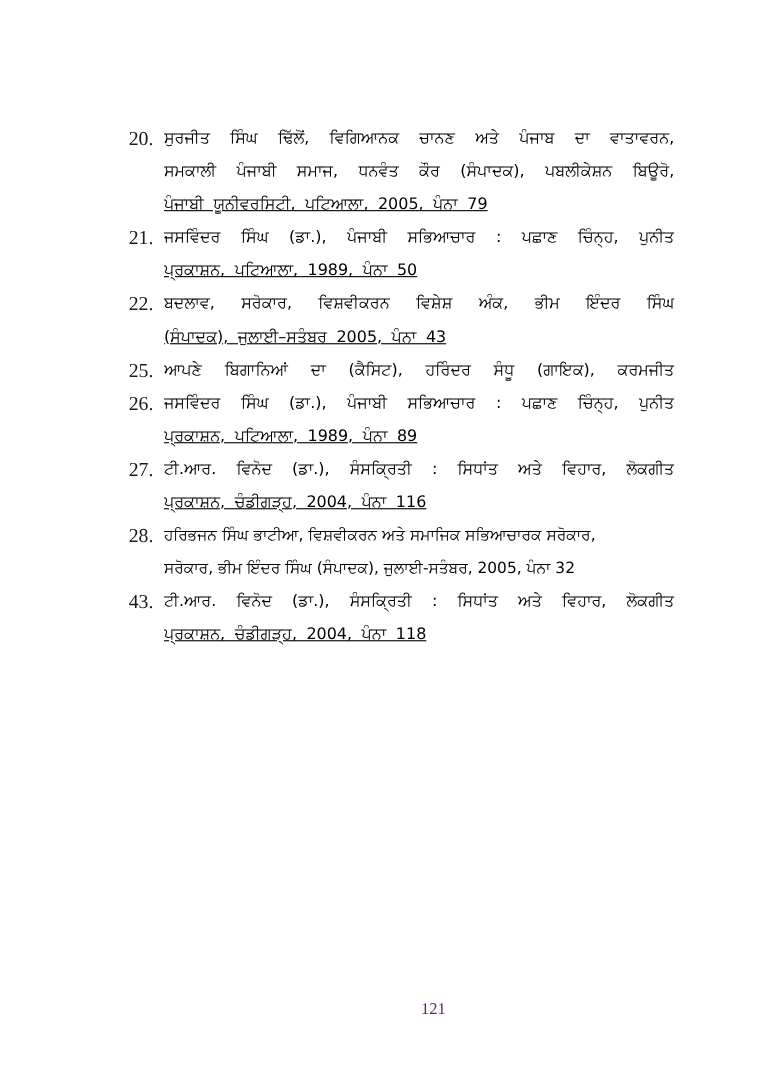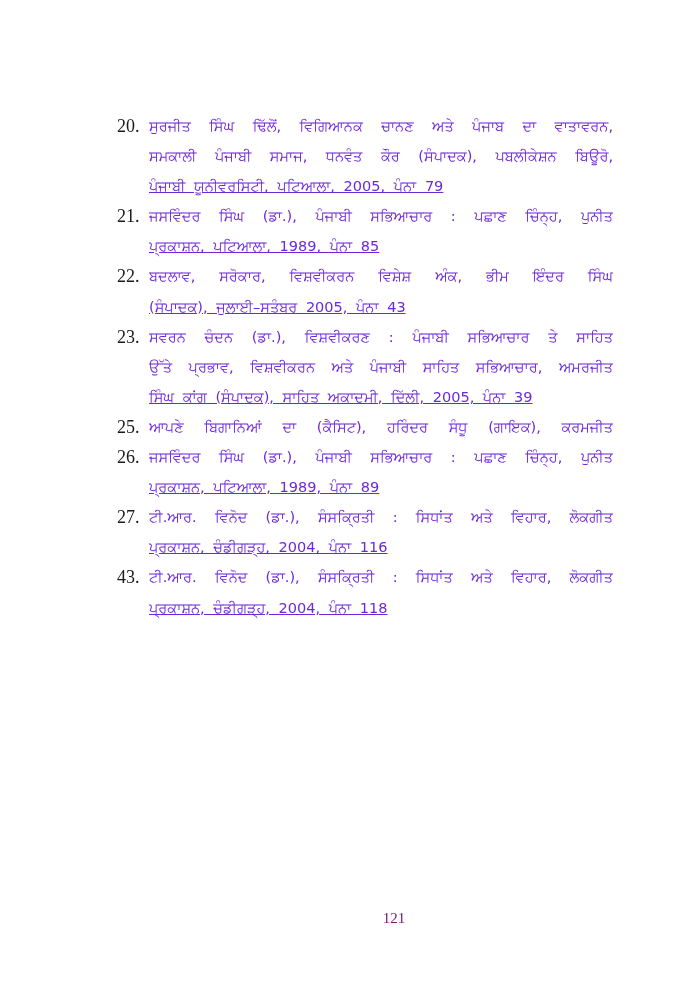--- a/index.html
+++ b/index.html
@@ -40,21 +40,21 @@
       font-family: "Liberation Serif", "DejaVu Serif", serif;
       font-size: 18px;
       color: #1a1a1a;
     }
     .line {
       display: block;
       height: 30.1px;
       line-height: 30.1px;
       font-family: "DejaVu Sans", "Liberation Sans", sans-serif;
       font-size: 14.5px;
-      color: #6d28d9;
+      color: #000000;
       white-space: nowrap;
       overflow: hidden;
       text-align: justify;
       text-align-last: justify;
     }
     .line.last {
       text-align: left;
       text-align-last: left;
       word-spacing: 4px;
       text-decoration: underline;
@@ -86,54 +86,53 @@
     <div class="ref">
       <span class="ref-num">20.</span>
       <span class="line">ਸੁਰਜੀਤ ਸਿੰਘ ਢਿੱਲੋਂ, ਵਿਗਿਆਨਕ ਚਾਨਣ ਅਤੇ ਪੰਜਾਬ ਦਾ ਵਾਤਾਵਰਨ,</span>
       <span class="line">ਸਮਕਾਲੀ ਪੰਜਾਬੀ ਸਮਾਜ, ਧਨਵੰਤ ਕੌਰ (ਸੰਪਾਦਕ), ਪਬਲੀਕੇਸ਼ਨ ਬਿਊਰੋ,</span>
       <span class="line last">ਪੰਜਾਬੀ ਯੂਨੀਵਰਸਿਟੀ, ਪਟਿਆਲਾ, 2005, ਪੰਨਾ 79</span>
     </div>
 
     <div class="ref">
       <span class="ref-num">21.</span>
       <span class="line">ਜਸਵਿੰਦਰ ਸਿੰਘ (ਡਾ.), ਪੰਜਾਬੀ ਸਭਿਆਚਾਰ : ਪਛਾਣ ਚਿੰਨ੍ਹ, ਪੁਨੀਤ</span>
-      <span class="line last">ਪ੍ਰਕਾਸ਼ਨ, ਪਟਿਆਲਾ, 1989, ਪੰਨਾ 85</span>
+      <span class="line last">ਪ੍ਰਕਾਸ਼ਨ, ਪਟਿਆਲਾ, 1989, ਪੰਨਾ 50</span>
     </div>
 
     <div class="ref">
       <span class="ref-num">22.</span>
       <span class="line">ਬਦਲਾਵ, ਸਰੋਕਾਰ, ਵਿਸ਼ਵੀਕਰਨ ਵਿਸ਼ੇਸ਼ ਅੰਕ, ਭੀਮ ਇੰਦਰ ਸਿੰਘ</span>
       <span class="line last">(ਸੰਪਾਦਕ), ਜੁਲਾਈ–ਸਤੰਬਰ 2005, ਪੰਨਾ 43</span>
     </div>
 
-    <div class="ref">
-      <span class="ref-num">23.</span>
-      <span class="line">ਸਵਰਨ ਚੰਦਨ (ਡਾ.), ਵਿਸ਼ਵੀਕਰਣ : ਪੰਜਾਬੀ ਸਭਿਆਚਾਰ ਤੇ ਸਾਹਿਤ</span>
-      <span class="line">ਉੱਤੇ ਪ੍ਰਭਾਵ, ਵਿਸ਼ਵੀਕਰਨ ਅਤੇ ਪੰਜਾਬੀ ਸਾਹਿਤ ਸਭਿਆਚਾਰ, ਅਮਰਜੀਤ</span>
-      <span class="line last">ਸਿੰਘ ਕਾਂਗ (ਸੰਪਾਦਕ), ਸਾਹਿਤ ਅਕਾਦਮੀ, ਦਿੱਲੀ, 2005, ਪੰਨਾ 39</span>
-    </div>
 
 
     <div class="ref">
       <span class="ref-num">25.</span>
       <span class="line">ਆਪਣੇ ਬਿਗਾਨਿਆਂ ਦਾ (ਕੈਸਿਟ), ਹਰਿੰਦਰ ਸੰਧੂ (ਗਾਇਕ), ਕਰਮਜੀਤ</span>
     </div>
 
     <div class="ref">
       <span class="ref-num">26.</span>
       <span class="line">ਜਸਵਿੰਦਰ ਸਿੰਘ (ਡਾ.), ਪੰਜਾਬੀ ਸਭਿਆਚਾਰ : ਪਛਾਣ ਚਿੰਨ੍ਹ, ਪੁਨੀਤ</span>
       <span class="line last">ਪ੍ਰਕਾਸ਼ਨ, ਪਟਿਆਲਾ, 1989, ਪੰਨਾ 89</span>
     </div>
 
     <div class="ref">
       <span class="ref-num">27.</span>
       <span class="line">ਟੀ.ਆਰ. ਵਿਨੋਦ (ਡਾ.), ਸੰਸਕ੍ਰਿਤੀ : ਸਿਧਾਂਤ ਅਤੇ ਵਿਹਾਰ, ਲੋਕਗੀਤ</span>
       <span class="line last">ਪ੍ਰਕਾਸ਼ਨ, ਚੰਡੀਗੜ੍ਹ, 2004, ਪੰਨਾ 116</span>
     </div>
 
+    <div class="ref">
+      <span class="ref-num">28.</span>
+      <span class="line ragged">ਹਰਿਭਜਨ ਸਿੰਘ ਭਾਟੀਆ, ਵਿਸ਼ਵੀਕਰਨ ਅਤੇ ਸਮਾਜਿਕ ਸਭਿਆਚਾਰਕ ਸਰੋਕਾਰ,</span>
+      <span class="line ragged">ਸਰੋਕਾਰ, ਭੀਮ ਇੰਦਰ ਸਿੰਘ (ਸੰਪਾਦਕ), ਜੁਲਾਈ-ਸਤੰਬਰ, 2005, ਪੰਨਾ 32</span>
+    </div>
 
     <div class="ref">
       <span class="ref-num">43.</span>
       <span class="line">ਟੀ.ਆਰ. ਵਿਨੋਦ (ਡਾ.), ਸੰਸਕ੍ਰਿਤੀ : ਸਿਧਾਂਤ ਅਤੇ ਵਿਹਾਰ, ਲੋਕਗੀਤ</span>
       <span class="line last">ਪ੍ਰਕਾਸ਼ਨ, ਚੰਡੀਗੜ੍ਹ, 2004, ਪੰਨਾ 118</span>
     </div>
 
   </div>
 
   <div class="page-number">121</div>

